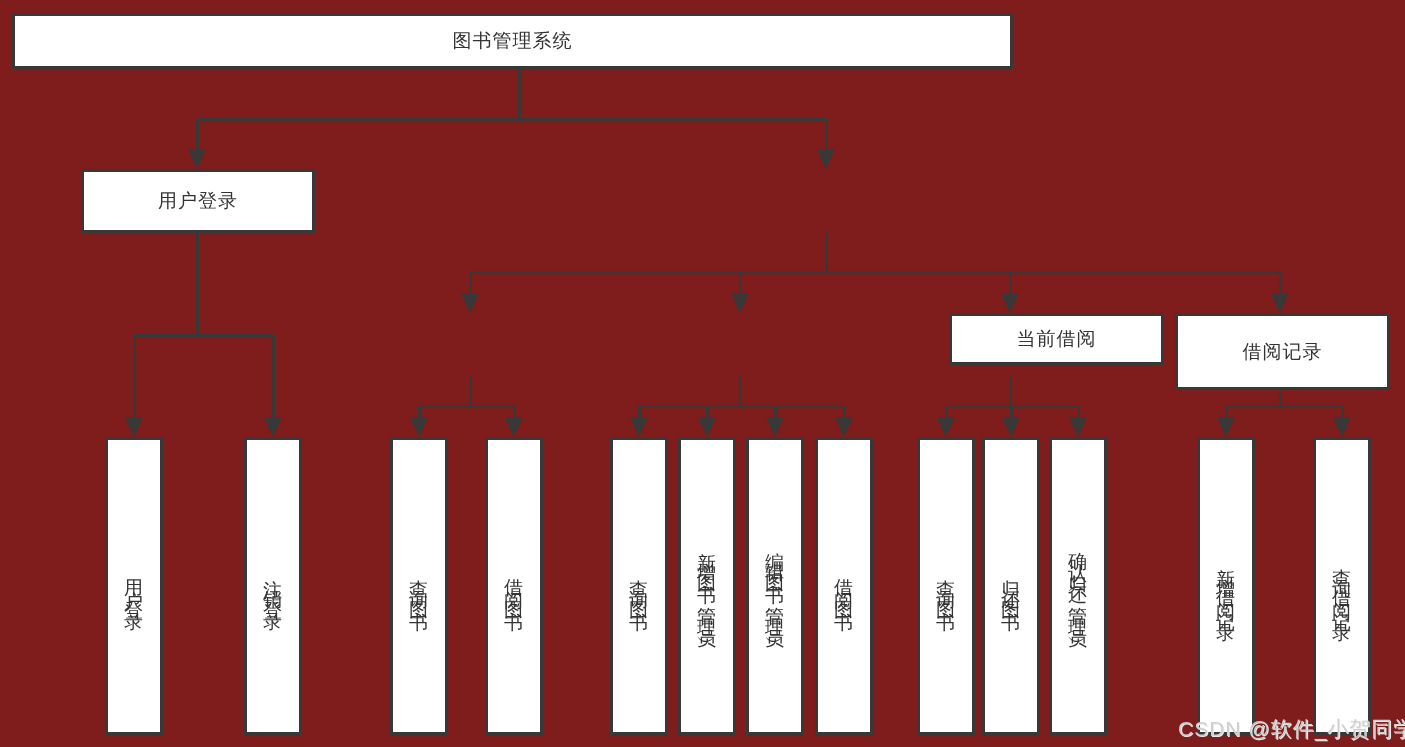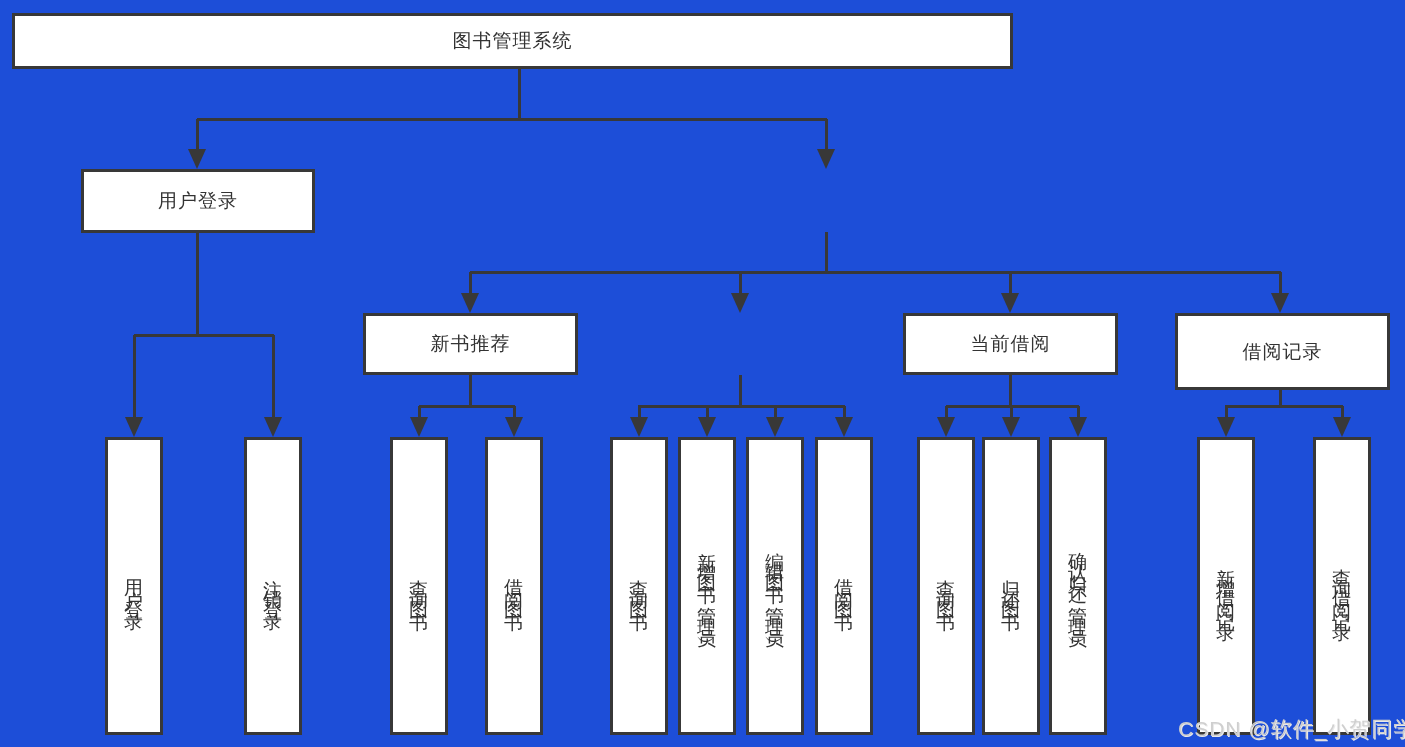--- a/index.html
+++ b/index.html
@@ -1,17 +1,17 @@
 <!DOCTYPE html>
 <html><head>
 <meta charset="utf-8">
 <style>
   html,body{margin:0;padding:0;background:#fff;}
   .canvas{
-    position:relative;width:1405px;height:747px;background:#1d4ed8;
+    position:relative;width:1405px;height:747px;background:#7f1d1d;
     font-family:"Liberation Sans","DejaVu Sans",sans-serif;overflow:hidden;
   }
   .node{
     position:absolute;box-sizing:border-box;border:3px solid #383838;
     background:#fff;display:flex;align-items:center;justify-content:center;
     color:#333;z-index:2;
   }
   .hnode span{font-size:19px;letter-spacing:1px;white-space:nowrap;}
   .vnode span{
     writing-mode:vertical-rl;text-orientation:mixed;
@@ -92,24 +92,21 @@
     </div>
 
   <div class="node hnode" style="left:12px;top:13px;width:1001px;height:56px">
     <span>图书管理系统</span>
   </div>
 
   <div class="node hnode" style="left:81px;top:169px;width:234px;height:64px">
     <span>用户登录</span>
   </div>
 
-  <div class="node hnode" style="left:363px;top:313px;width:215px;height:62px">
-    <span>新书推荐</span>
-  </div>
-  <div class="node hnode" style="left:903px;top:313px;width:215px;height:62px">
+  <div class="node hnode" style="left:949px;top:313px;width:215px;height:52px">
     <span>当前借阅</span>
   </div>
   <div class="node hnode" style="left:1175px;top:313px;width:215px;height:77px">
     <span>借阅记录</span>
   </div>
 
   <div class="node vnode" style="left:105px;top:437px;width:58px;height:298px">
     <span>用户登录</span>
   </div>
   <div class="node vnode" style="left:244px;top:437px;width:58px;height:298px">

